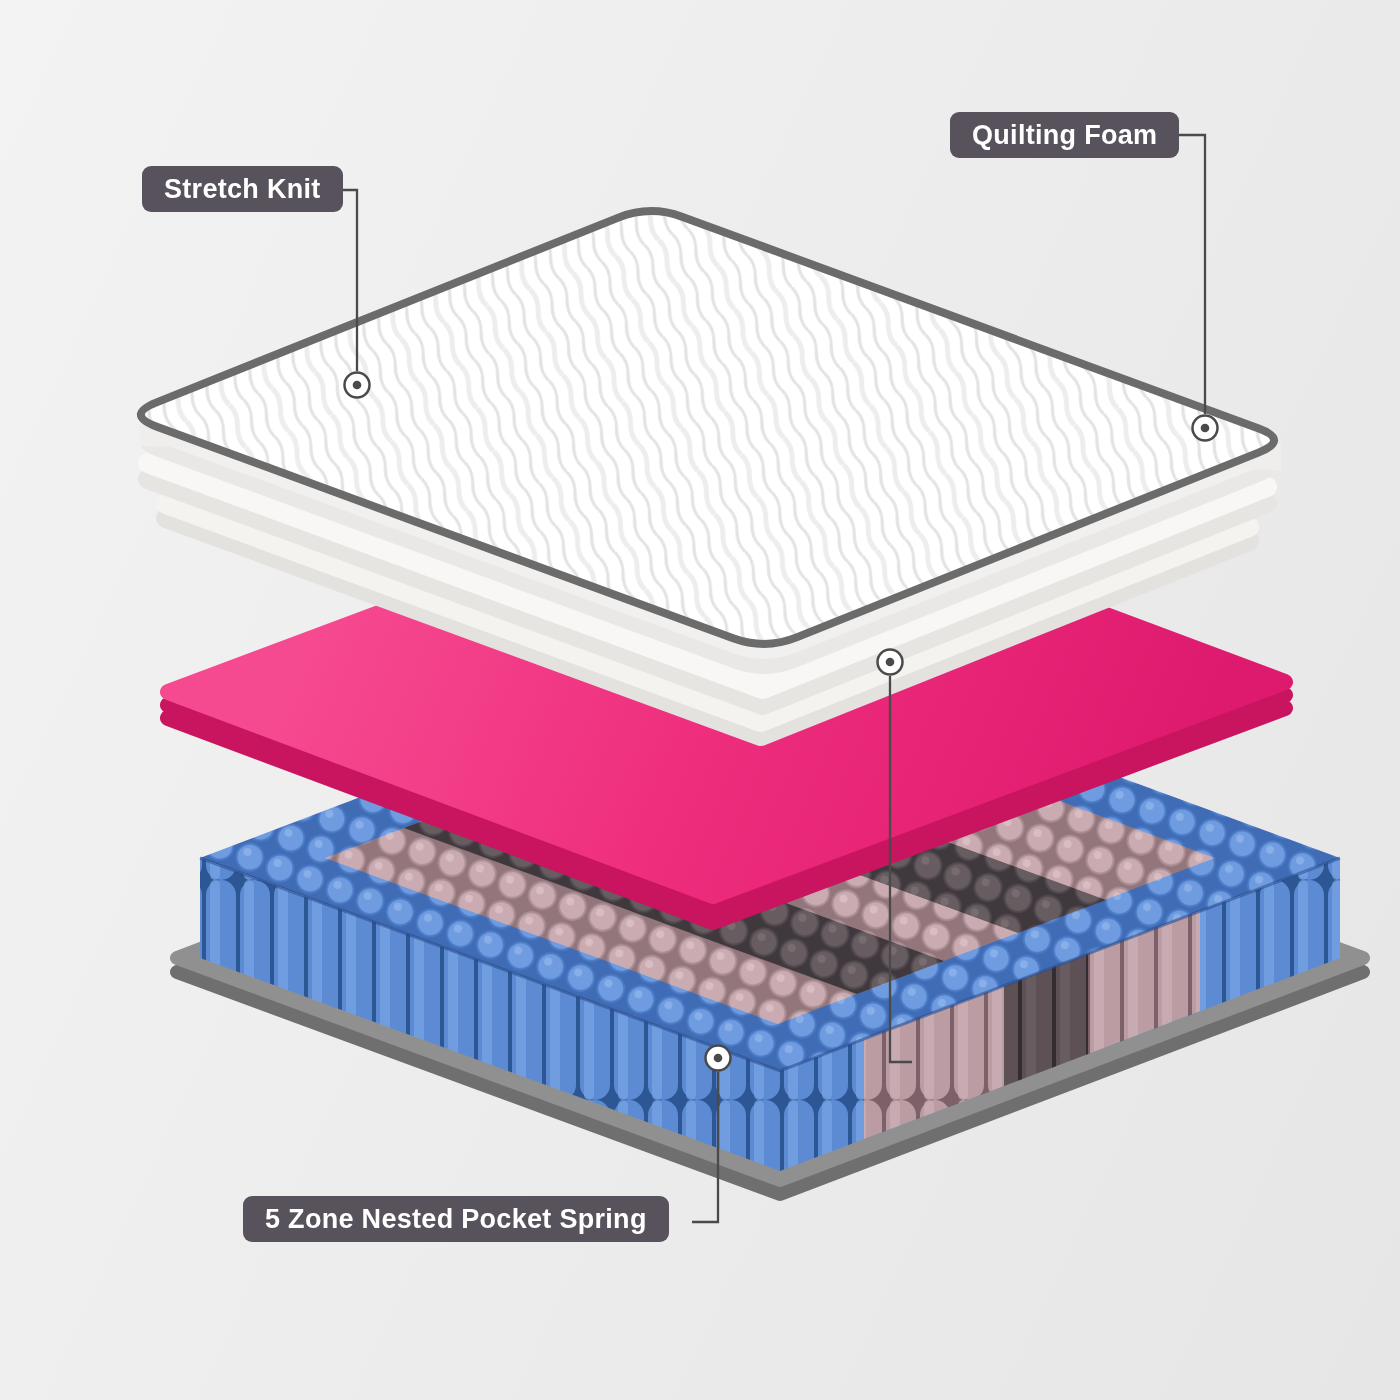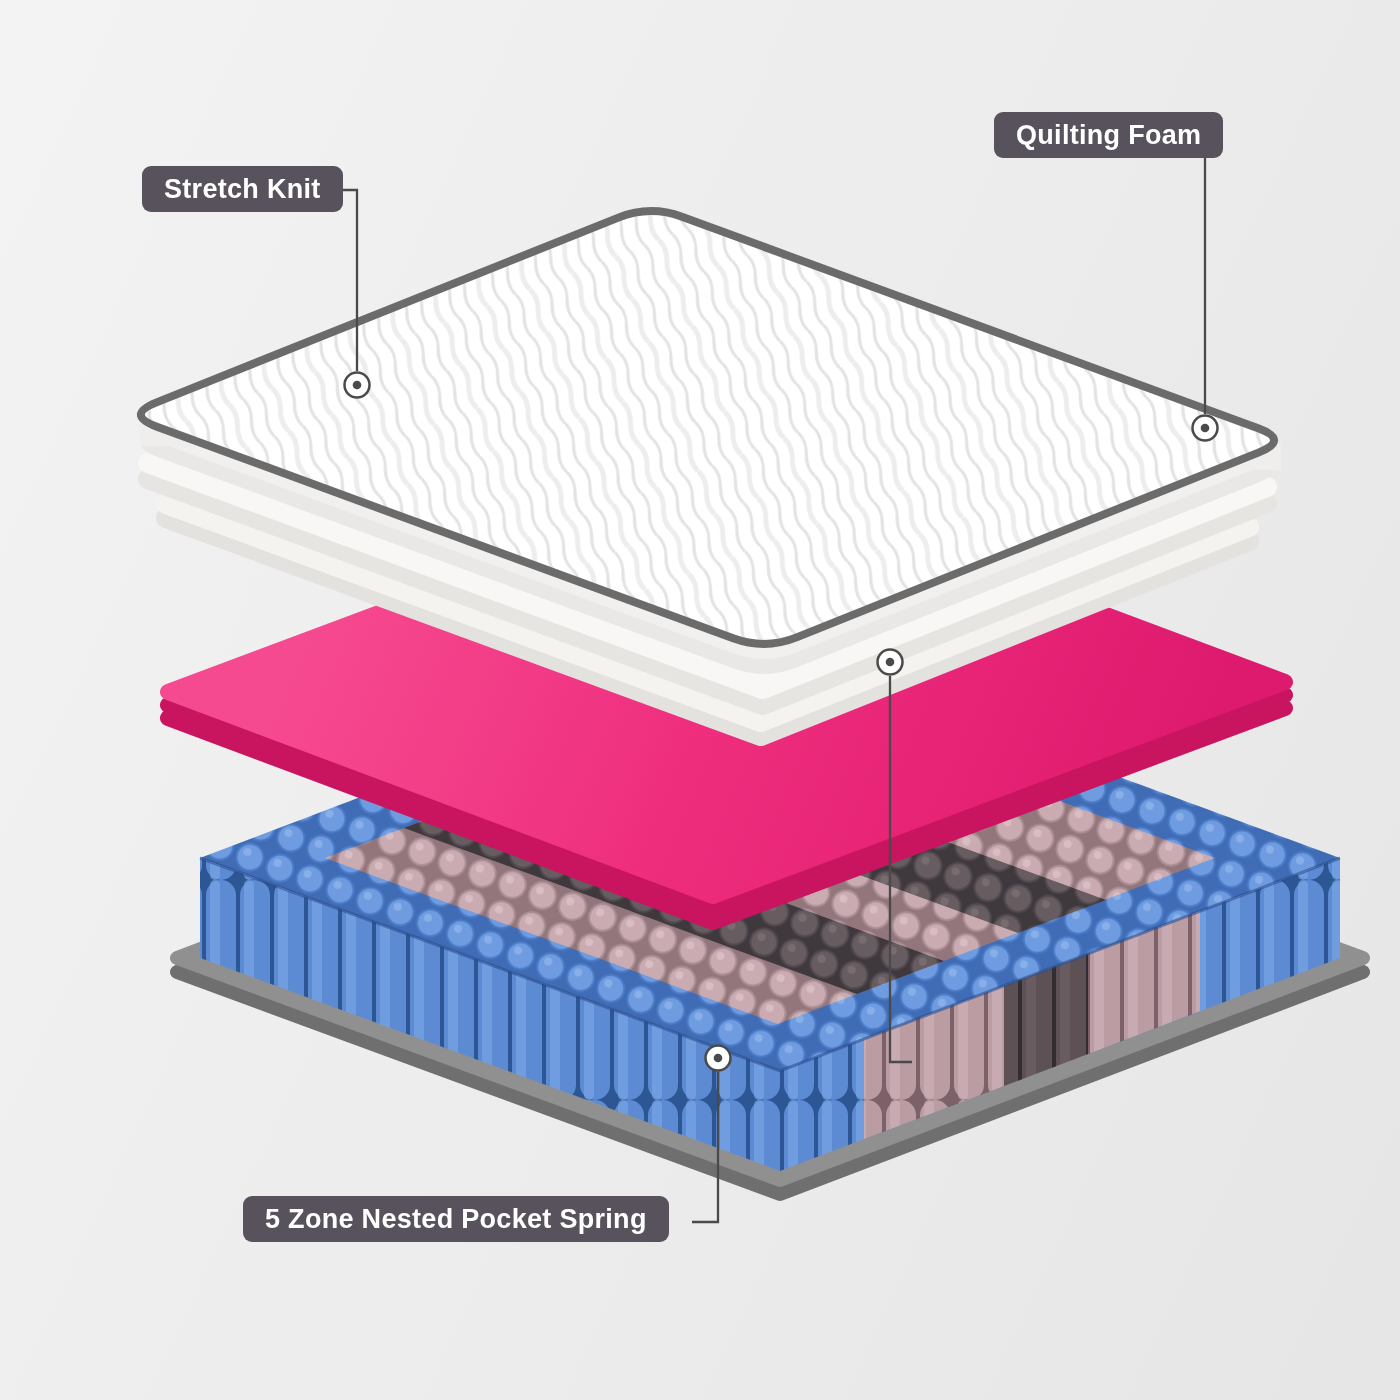--- a/index.html
+++ b/index.html
@@ -149,18 +149,18 @@
       </g>
       <g>
         <circle cx="718" cy="1058" r="12.5" fill="#ffffff" stroke="#4a4a4a" stroke-width="2.5"></circle>
         <circle cx="718" cy="1058" r="4.3" fill="#4a4a4a"></circle>
       </g>
     </g>
   </svg>
 
   <div class="label" style="left:142px;top:166px;">Stretch Knit</div>
 
-  <div class="label" style="left:950px;top:112px;margin-left:44px;">Quilting Foam</div>
+  <div class="label" style="left:950px;top:112px;">Quilting Foam</div>
 
 
   <div class="label" style="left:243px;top:1196px;">5 Zone Nested Pocket Spring</div>
 
 </div>
 
 </body></html>

